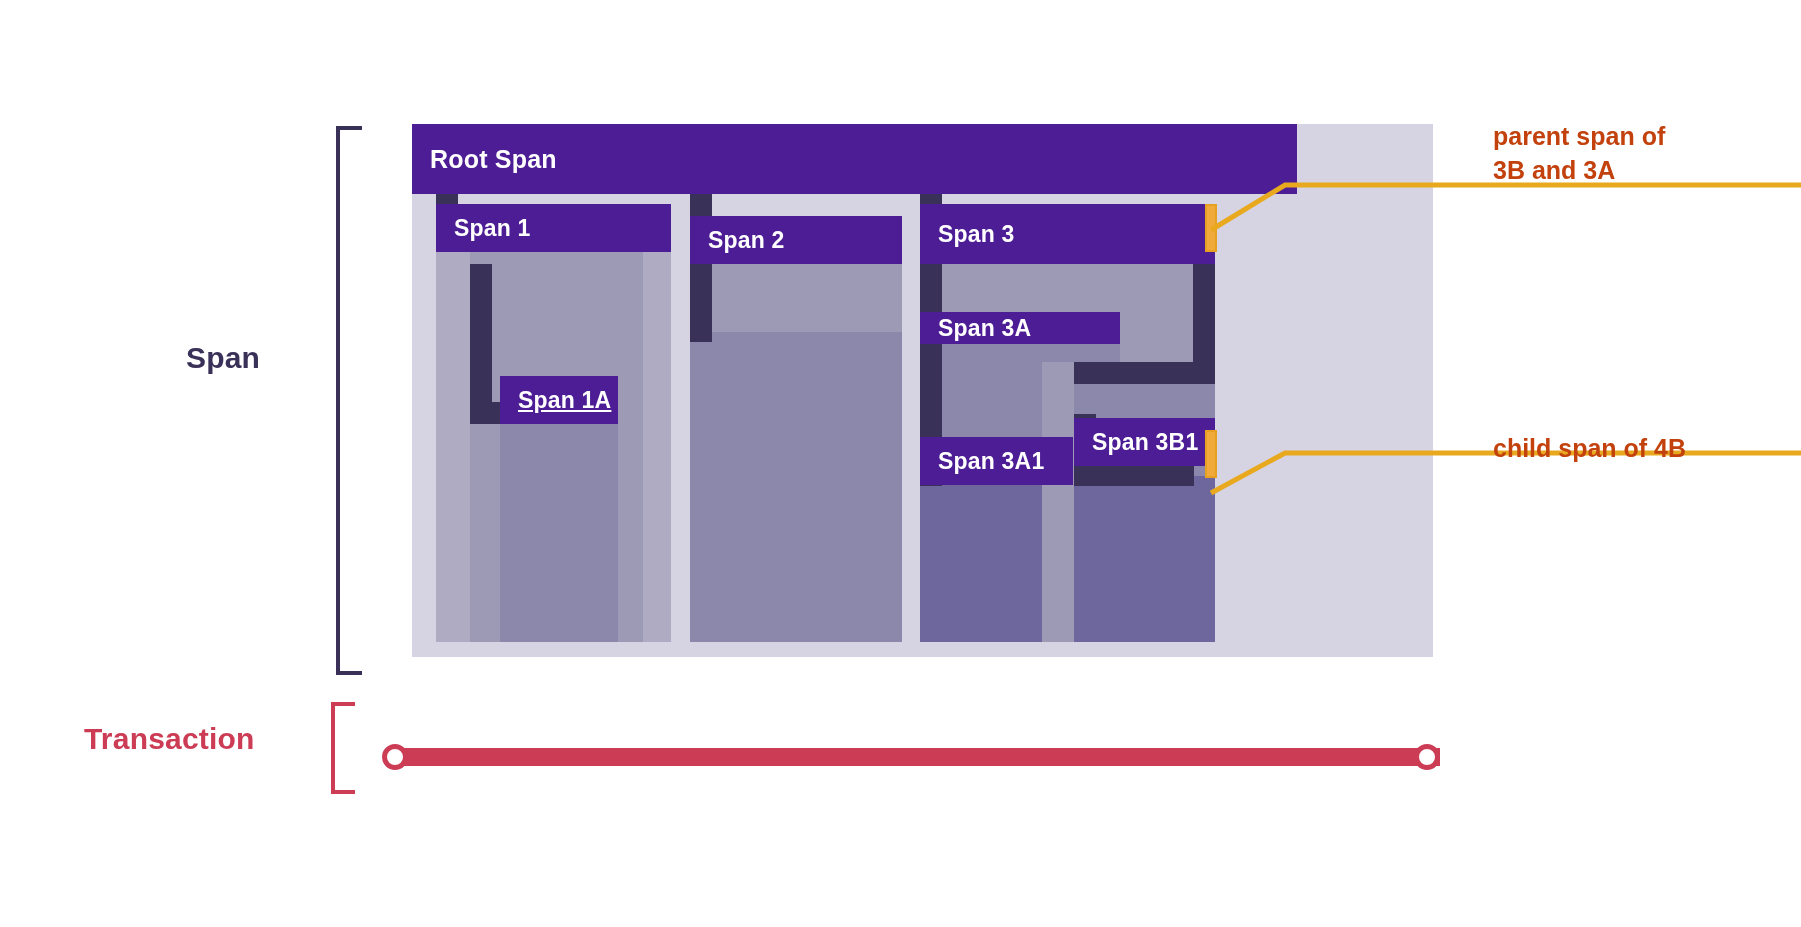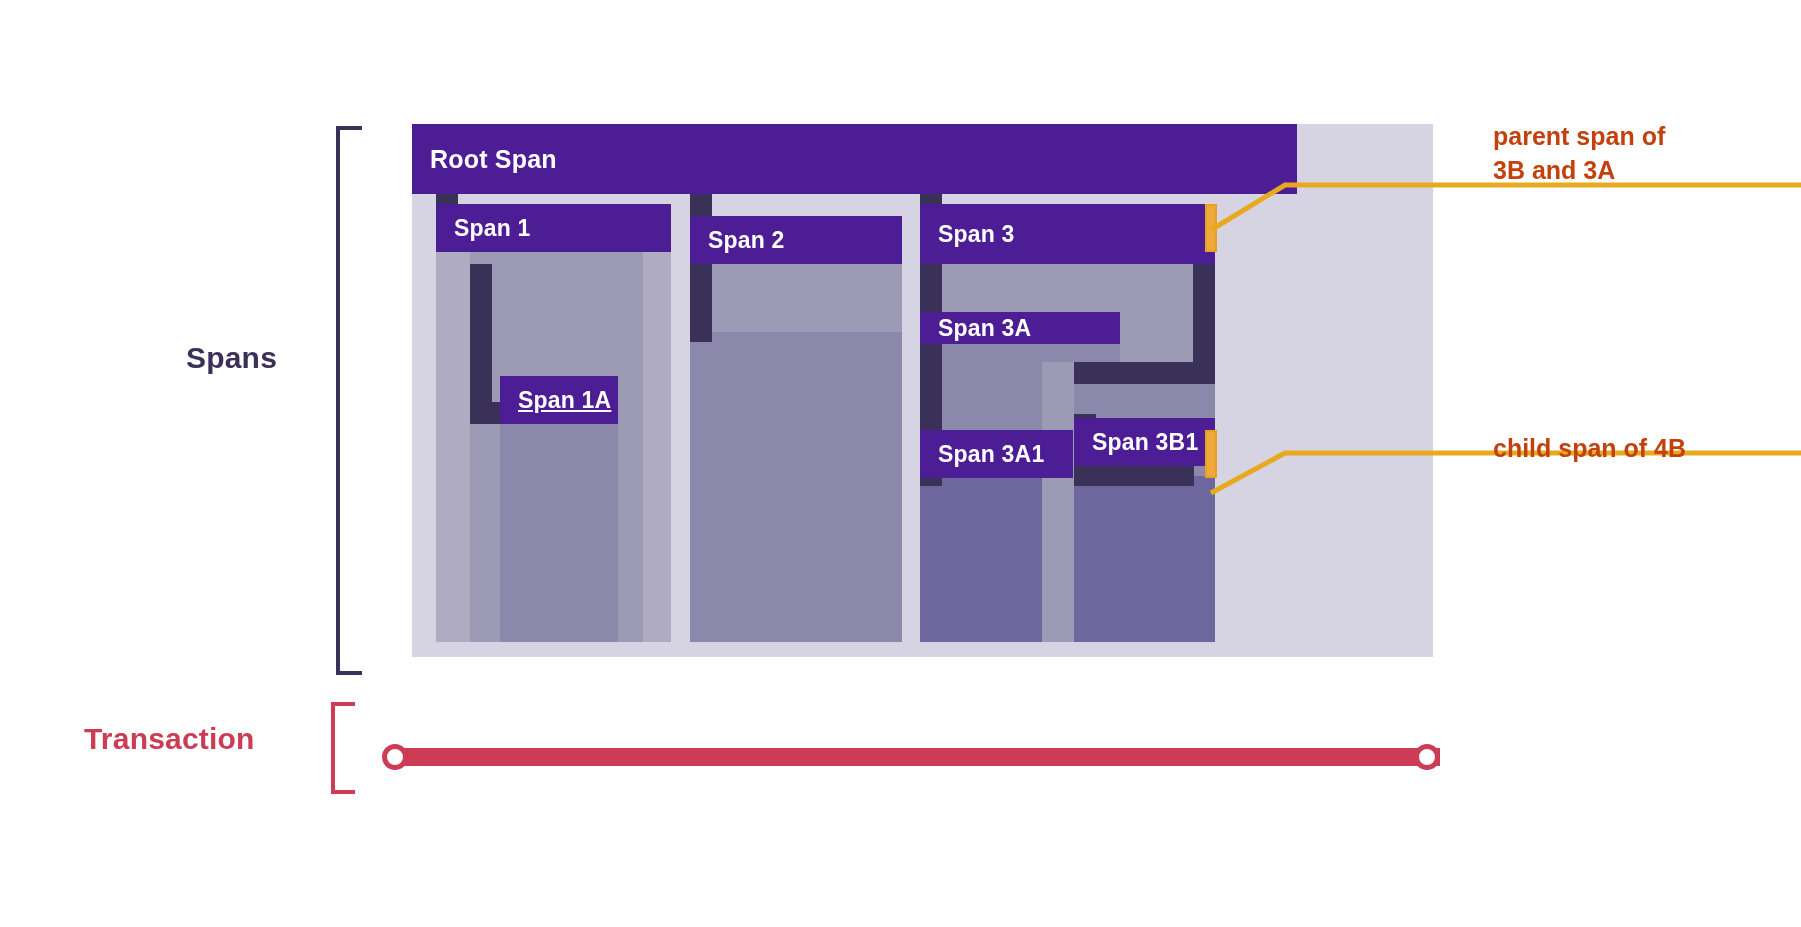--- a/index.html
+++ b/index.html
@@ -107,21 +107,21 @@
     top:744px;
   }
   #txn-start{left:382px;}
   #txn-end{left:1414px;}
 </style>
 </head>
 <body>
 
 <div id="stage">
 
-  <div id="spans-label" class="side-label">Spans</div>
+  <div id="spans-label" class="side-label">Span</div>
   <div id="spans-bracket" class="bracket"></div>
 
   <div id="transaction-label" class="side-label">Transaction</div>
   <div id="transaction-bracket" class="bracket"></div>
 
   <div id="spans-canvas">
 
     <div class="bx lvl0" style="left:0px;top:0px;width:1021px;height:533px;"></div>
 
     <div class="bx lvl1" style="left:24px;top:128px;width:235px;height:390px;"></div>
@@ -160,21 +160,21 @@
 
     <div class="bx bar" style="left:0px;top:0px;width:885px;height:70px;font-size:25px;">Root Span</div>
 
     <div class="bx bar" style="left:24px;top:80px;width:235px;height:48px;">Span 1</div>
     <div class="bx bar" style="left:88px;top:252px;width:118px;height:48px;text-decoration:underline;">Span 1A</div>
 
     <div class="bx bar" style="left:278px;top:80px;width:212px;height:48px;margin-top:12px;">Span 2</div>
 
     <div class="bx bar" style="left:508px;top:80px;width:295px;height:60px;">Span 3</div>
     <div class="bx bar" style="left:508px;top:162px;width:200px;height:32px;margin-top:26px;">Span 3A</div>
-    <div class="bx bar" style="left:508px;top:306px;width:153px;height:48px;">Span 3A1</div>
+    <div class="bx bar" style="left:508px;top:313px;width:153px;height:48px;">Span 3A1</div>
     <div class="bx bar" style="left:662px;top:294px;width:141px;height:48px;">Span 3B1</div>
 
     <div class="marker" style="left:793px;top:80px;width:12px;height:48px;"></div>
     <div class="marker" style="left:793px;top:306px;width:12px;height:48px;"></div>
   </div>
 
   <svg id="leader-parent" class="leader" style="left:1205px;top:175px;width:600px;height:70px;" viewBox="0 0 600 70">
     <polyline points="6,55 80,10 600,10" fill="none" stroke="#e8a91f" stroke-width="5" stroke-linejoin="miter" stroke-linecap="butt"></polyline>
   </svg>
 

